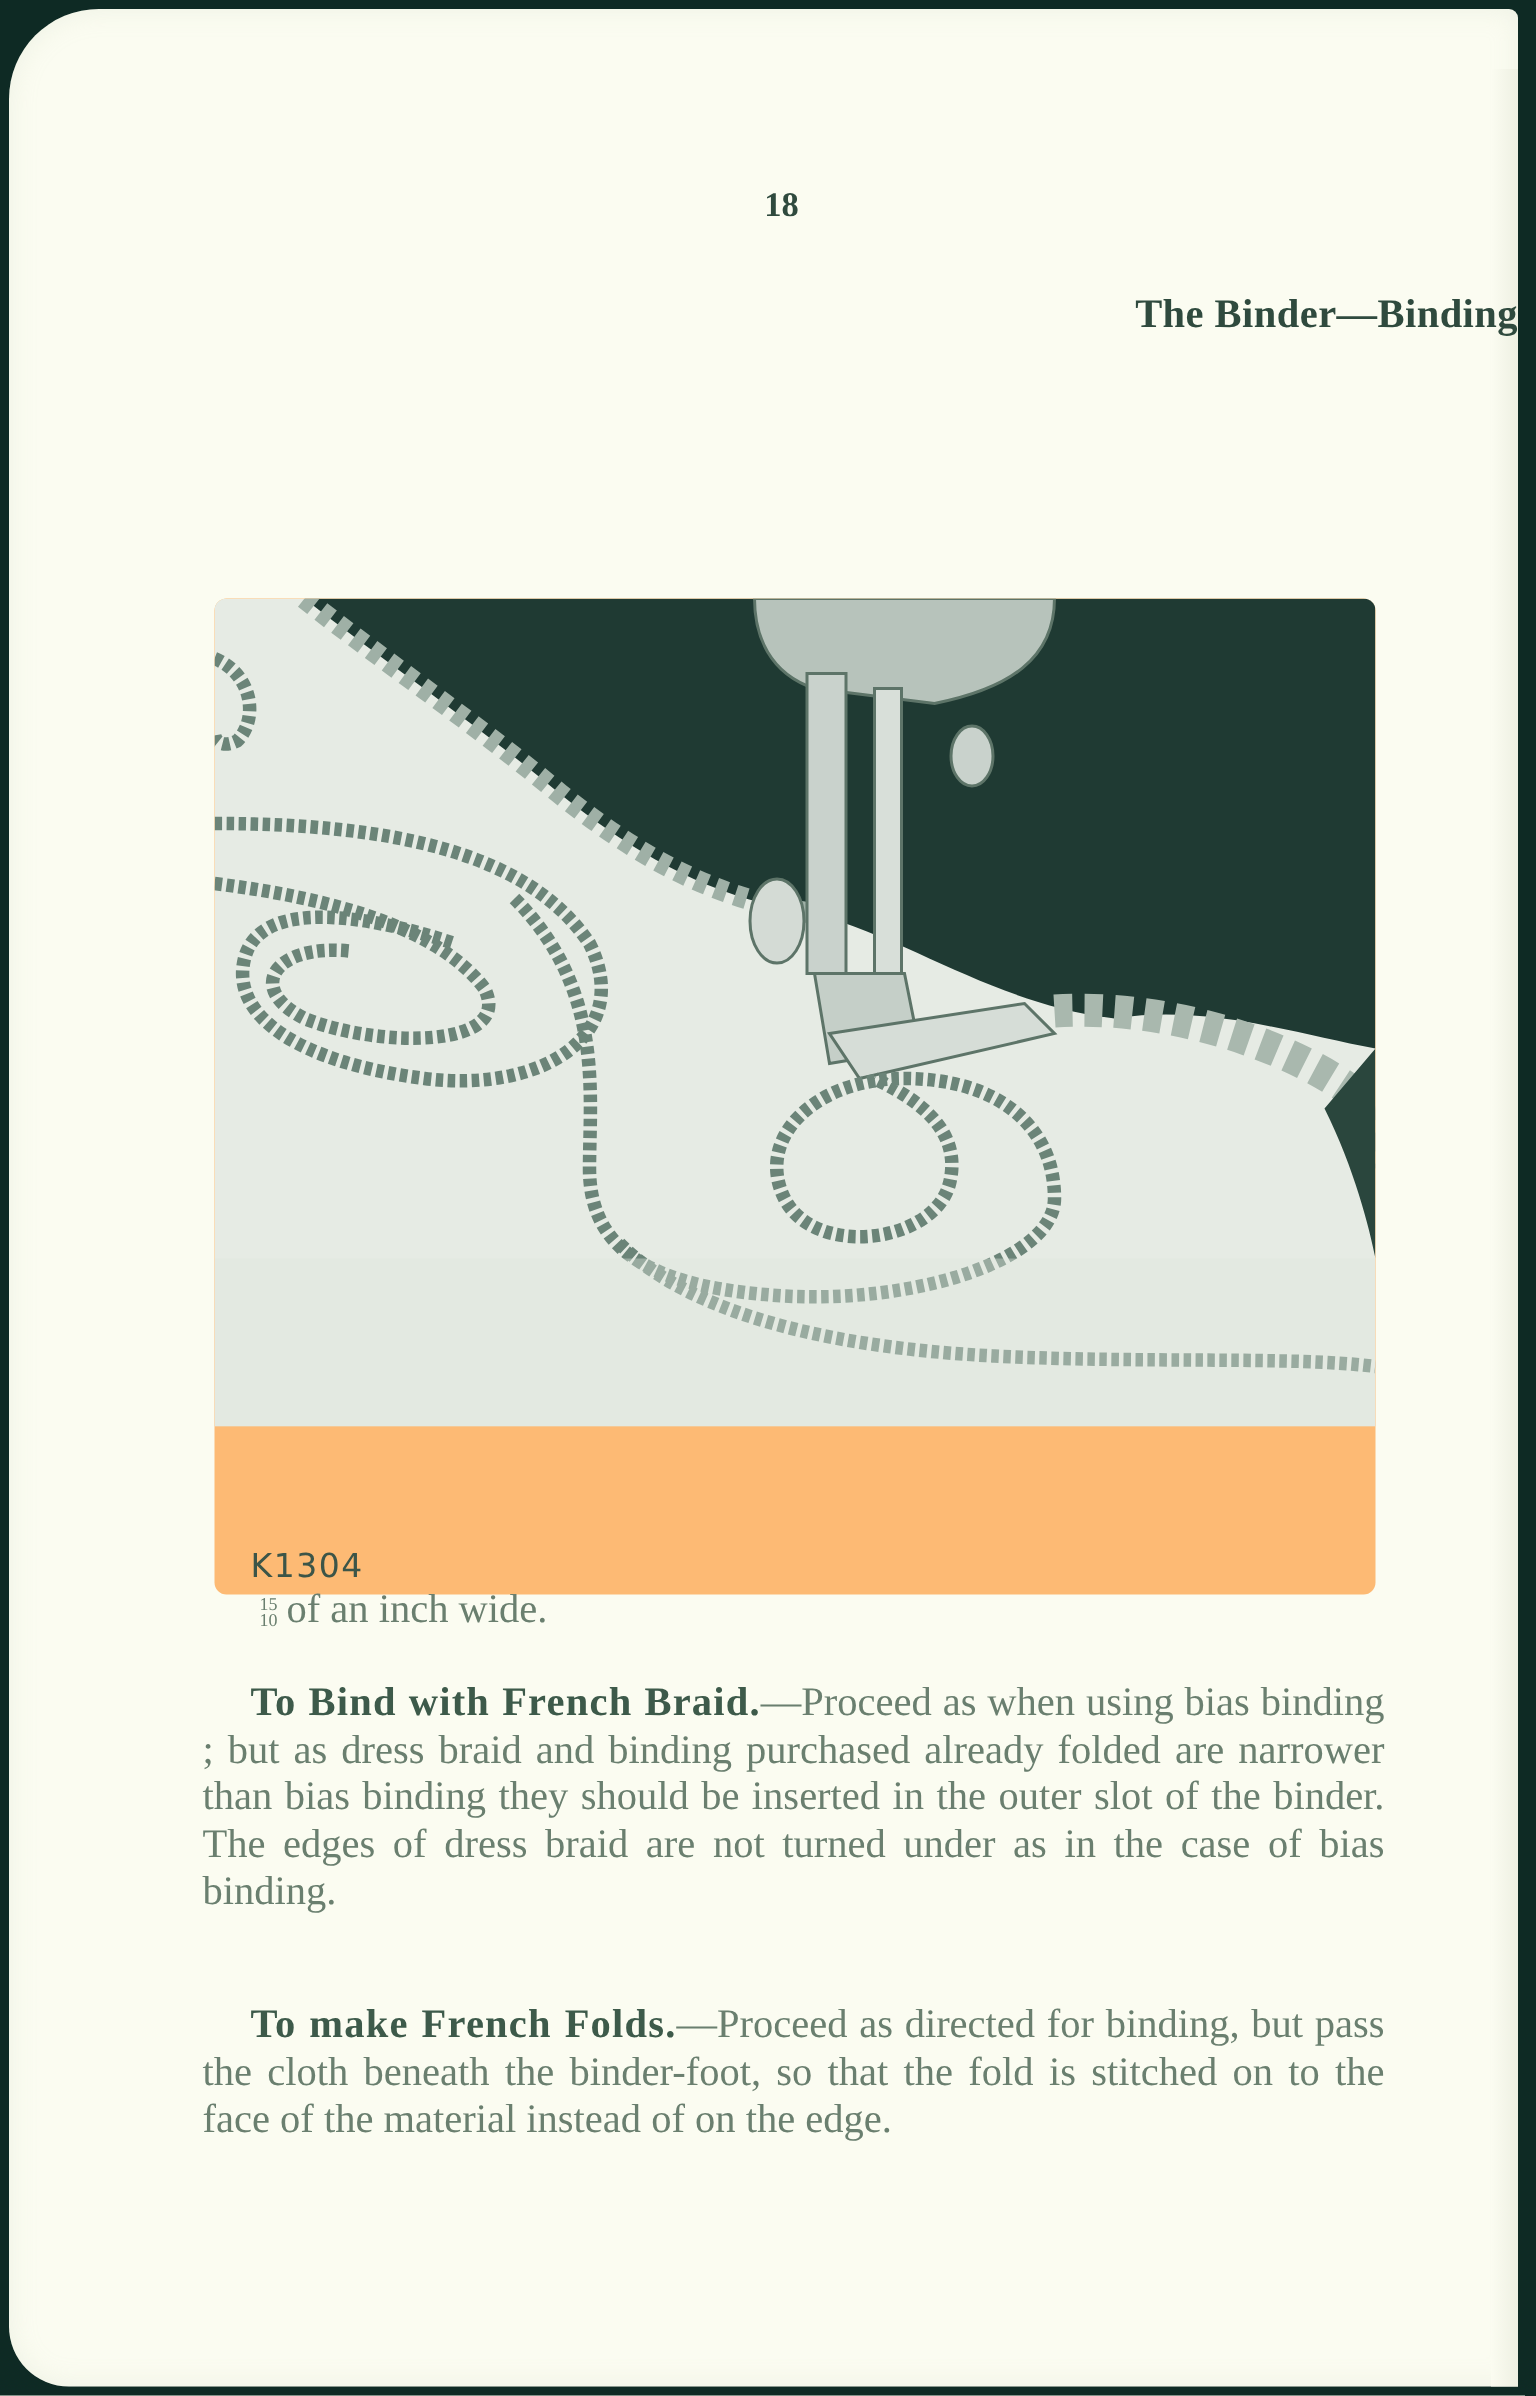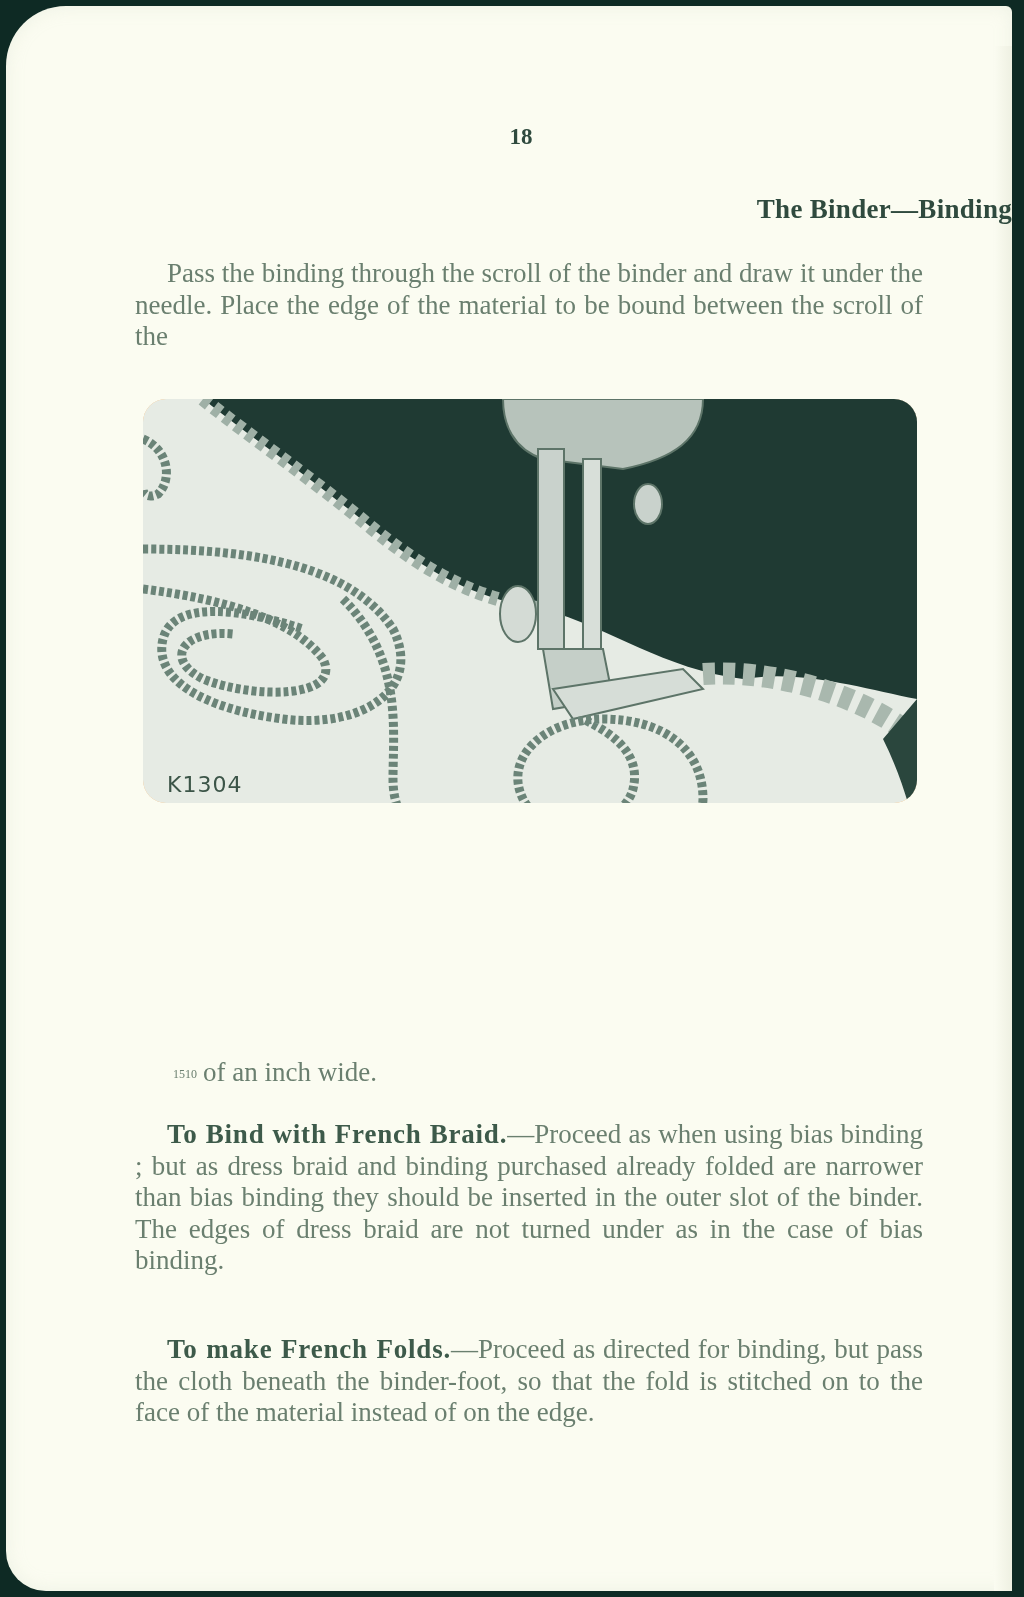--- a/index.html
+++ b/index.html
@@ -32,48 +32,45 @@
     letter-spacing: 0.3px;
   }
   .para {
     position: absolute; left: 129px; width: 788px;
     font-size: 27px; line-height: 31.5px; color: #6a7f6f;
     text-align: justify; text-align-last: left;
   }
   .para .ind { display: inline-block; width: 32px; }
   .para b { color: #3d5a4a; letter-spacing: 0.8px; }
   .frac {
-    display: inline-flex; flex-direction: row; vertical-align: middle;
+    display: inline-flex; flex-direction: column; vertical-align: middle;
     font-size: 12px; line-height: 11px; text-align: center; margin: 0 6px;
   }
   .illustration {
     position: absolute; left: 137px; top: 393px;
-    width: 774px; height: 404px;
-    border-radius: 23px; overflow: hidden;
+    width: 774px; height: 664px;
+    border-radius: 8px; overflow: hidden;
     background: #fdba74;
   }
   .illustration svg { display: block; }
   .caption {
     position: absolute; left: 24px; bottom: 6px;
     font-family: "DejaVu Sans", sans-serif;
     font-size: 22px; color: #3c5548; letter-spacing: 1px;
   }
 </style>
 </head>
 <body>
 
 <div class="page">
   <div class="edge-right"></div>
 
   <div class="page-number">18</div>
   <div class="title">The Binder—Binding</div>
 
-  <div class="para" style="top:252px;">
-    <span class="ind"></span><span>Pass the binding through the scroll of the binder and draw it under the needle.  Place the edge of the material to be bound between the scroll of the</span>
-  </div>
 
   <div class="illustration">
     <svg width="774" height="552" viewBox="0 0 774 552">
 
       <rect x="0" y="0" width="774" height="552" fill="#e6ebe4"></rect>
 
       <path d="M60 0 L774 0 L774 300 C 720 290, 660 270, 600 280 C 520 270, 470 230, 400 210 C 330 200, 280 170, 230 130 C 170 80, 110 40, 60 0 Z" fill="#1f3a33"></path>
 
       <path d="M60 0 C 110 40, 170 80, 230 130 C 280 170, 330 200, 400 210" stroke="#9fb0a6" stroke-width="14" fill="none" stroke-dasharray="8 6"></path>
 

